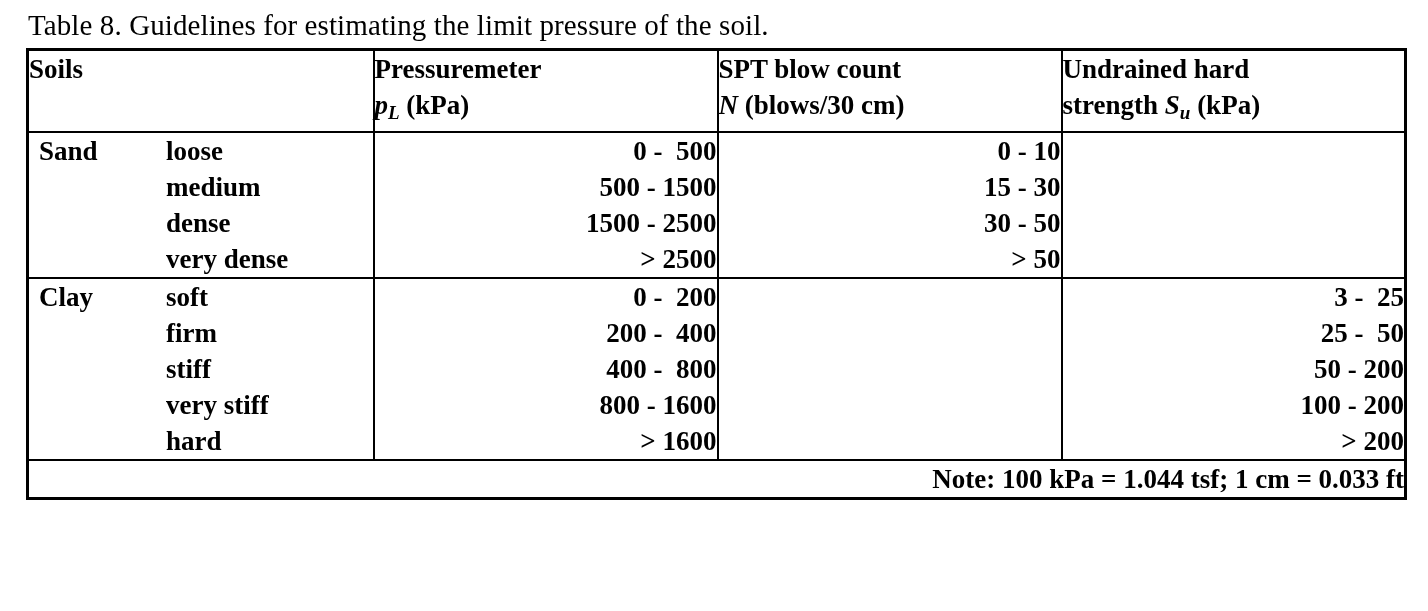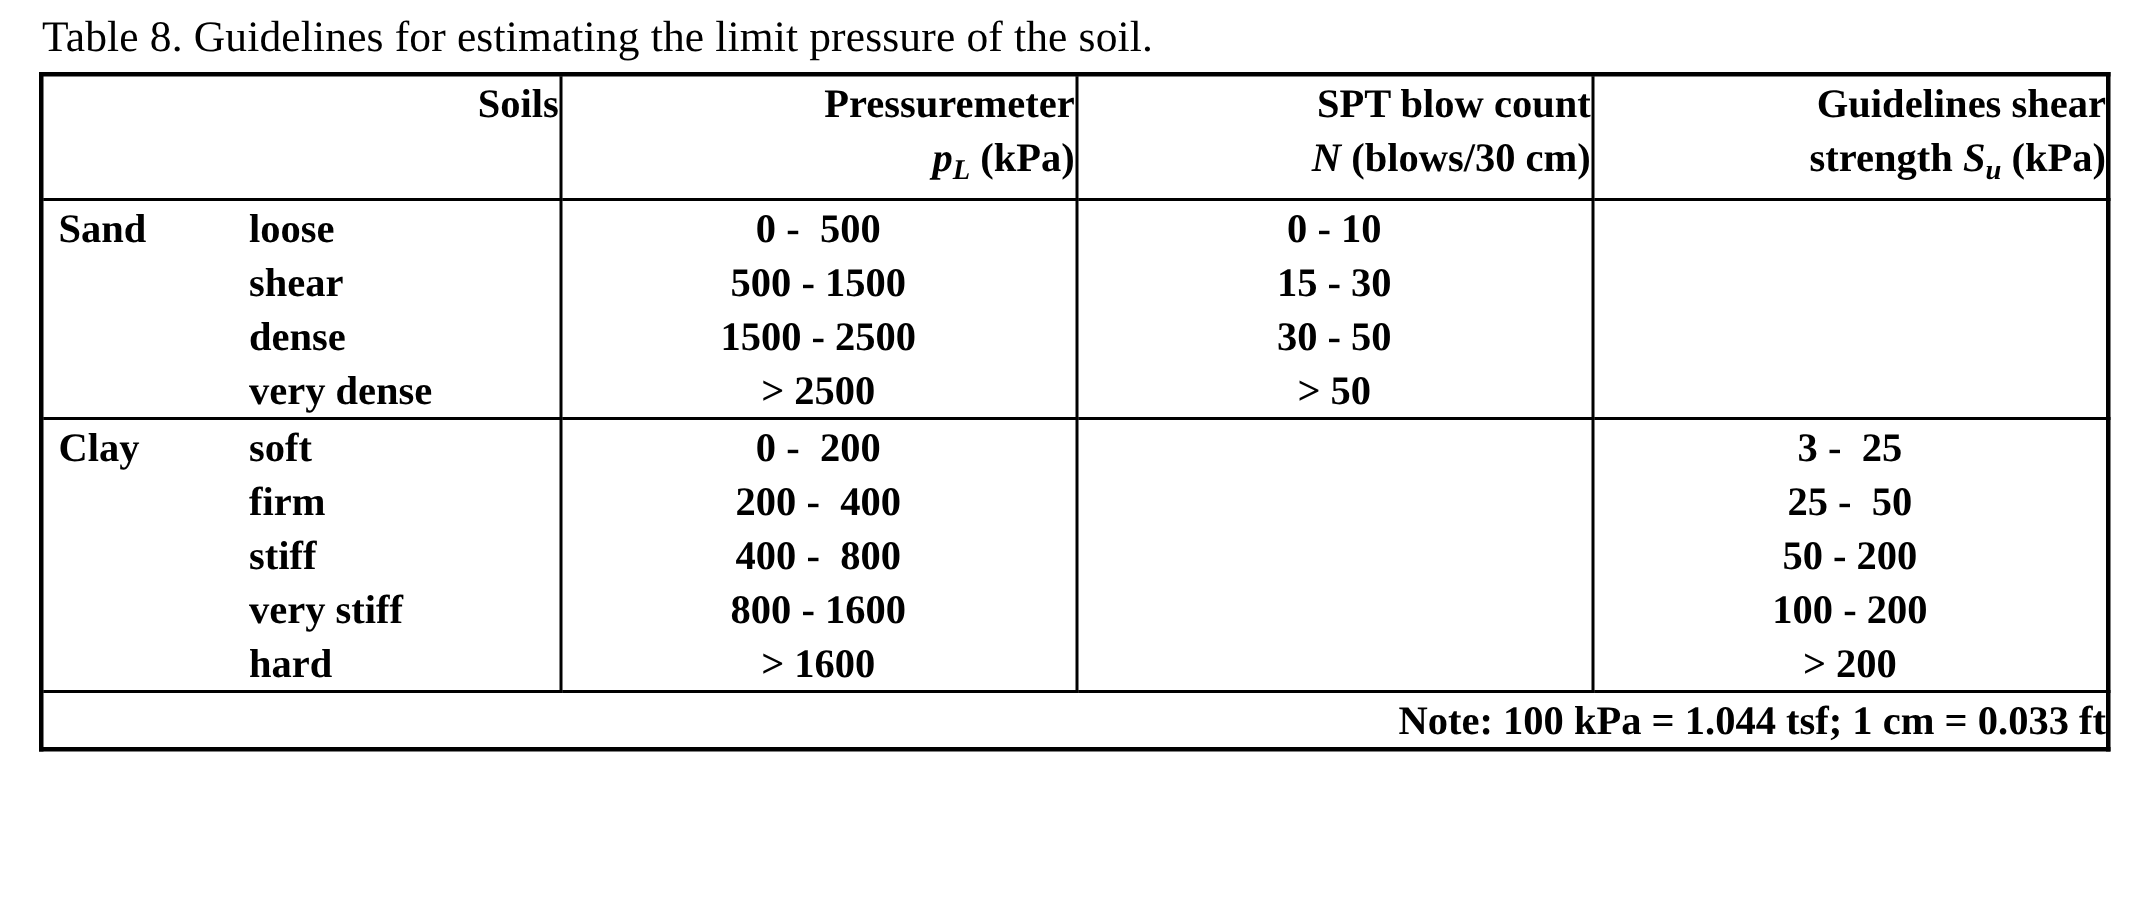--- a/index.html
+++ b/index.html
@@ -43,21 +43,21 @@
     font-weight: bold;
     font-size: 27px;
     line-height: 36px;
   }
   .col-soils   { width: 346px; }
   .col-pl      { width: 344px; }
   .col-spt     { width: 344px; }
   .col-su      { width: 344px; }
 
   thead td {
-    text-align: right;
+    text-align: left;
     padding: 10px 6px 12px 6px;
     line-height: 35px;
   }
   .hdr-line { display: block; white-space: nowrap; }
   .it { font-style: italic; }
   .sub {
     font-size: 19px;
     vertical-align: -5px;
     font-style: italic;
   }
@@ -77,21 +77,21 @@
     display: block;
   }
   .soil-list span {
     display: block;
     white-space: nowrap;
     margin-left: 33px;
   }
 
   .vals {
     padding: 12px 0 14px 0;
-    text-align: center;
+    text-align: right;
   }
   .vals span {
     display: block;
     white-space: pre;
   }
   .empty-cell { padding: 0; }
 
   .note-cell {
     padding: 8px 0 9px 12px;
     text-align: right;
@@ -121,34 +121,34 @@
         </td>
         <td>
           <span class="hdr-line">Pressuremeter</span>
           <span class="hdr-line"><span class="it">p</span><span class="sub">L</span><span> (kPa)</span></span>
         </td>
         <td>
           <span class="hdr-line">SPT blow count</span>
           <span class="hdr-line"><span class="it">N</span><span> (blows/30 cm)</span></span>
         </td>
         <td>
-          <span class="hdr-line">Guidelines shear</span>
+          <span class="hdr-line">Undrained hard</span>
           <span class="hdr-line"><span>strength </span><span class="it">S</span><span class="sub">u</span><span> (kPa)</span></span>
         </td>
       </tr>
     </thead>
     <tbody>
 
       <tr>
         <td class="soil-cell">
           <div class="soil-grid">
             <div class="soil-kind">Sand</div>
             <div class="soil-list">
               <span>loose</span>
-              <span>shear</span>
+              <span>medium</span>
               <span>dense</span>
               <span>very dense</span>
             </div>
           </div>
         </td>
         <td class="vals">
           <span>0 -  500</span>
           <span>500 - 1500</span>
           <span>1500 - 2500</span>
           <span>&gt; 2500</span>

